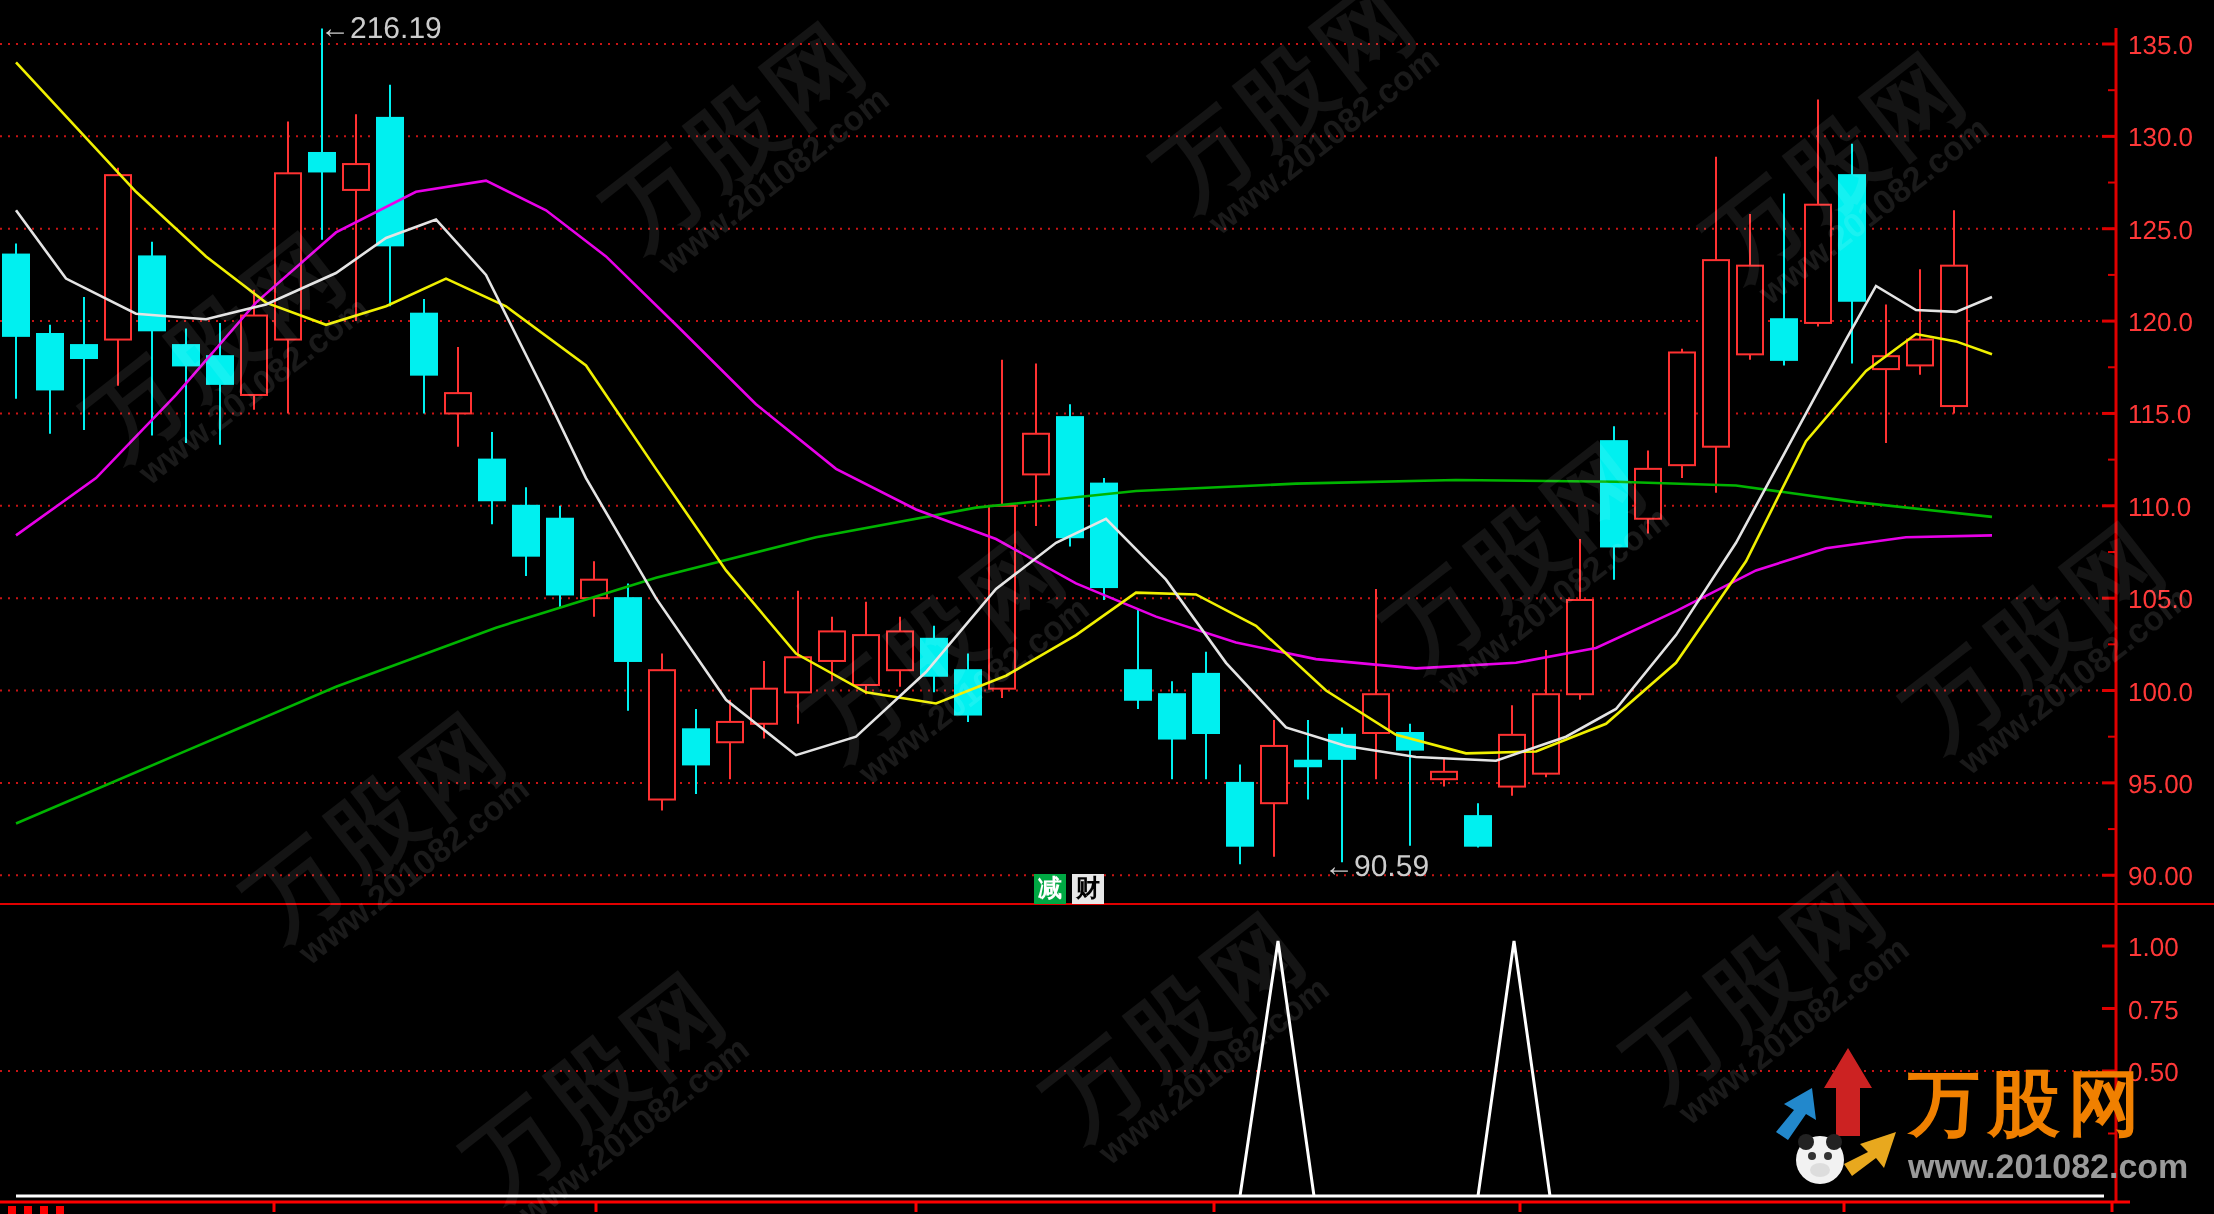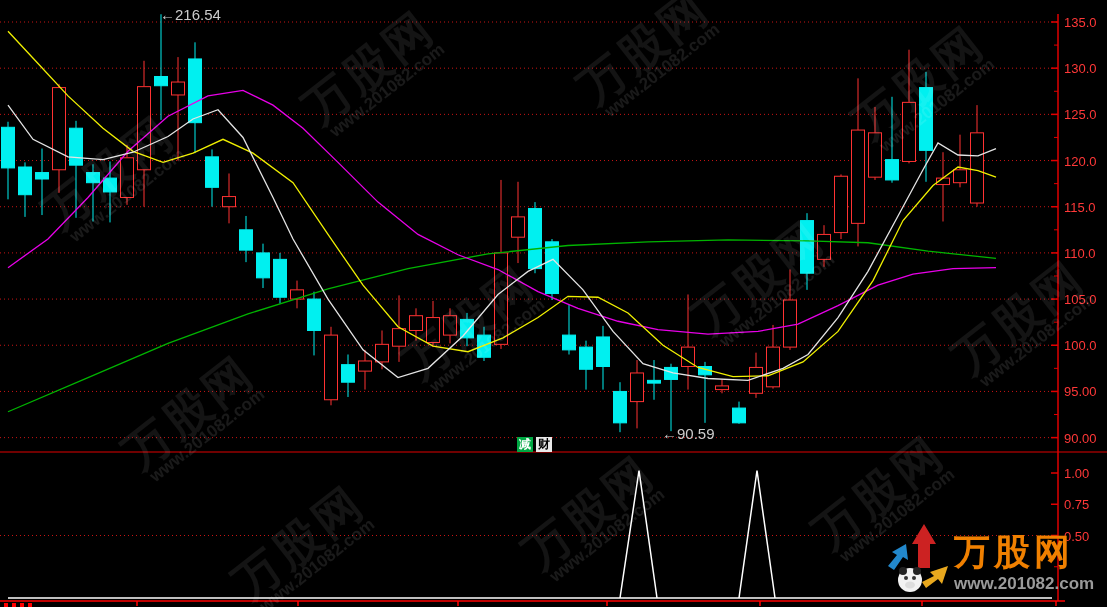--- a/index.html
+++ b/index.html
@@ -320,21 +320,21 @@
         <text x="1064" y="540.5" fill="#ff3838" font-size="13px">0.50</text>
         <line x1="1054" y1="566.75" x2="1058" y2="566.75" stroke="#e00000" stroke-width="1"></line>
         <rect x="4" y="603" width="4" height="4" fill="#ff0000"></rect>
         <rect x="12" y="603" width="4" height="4" fill="#ff0000"></rect>
         <rect x="20" y="603" width="4" height="4" fill="#ff0000"></rect>
         <rect x="28" y="603" width="4" height="4" fill="#ff0000"></rect>
       </svg></div>
 
 
 
-  <div id="anno-high" class="anno">←216.54</div>
+  <div id="anno-high" class="anno">←216.19</div>
   <div id="anno-low" class="anno">←90.59</div>
 
   <span id="chip-0" class="chip" style="background: rgb(0, 168, 67); color: rgb(255, 255, 255);">减</span>
   <span id="chip-1" class="chip" style="background: rgb(232, 232, 232); color: rgb(0, 0, 0);">财</span>
 
   <div id="logo">
     <svg width="70" height="80">
       <polygon points="30,22 42,2 54,22 48,22 48,46 36,46 36,22" fill="#cc2222"></polygon>
       <polygon points="10,30 24,22 26,38 21,35 12,48 6,44 15,33" fill="#2288cc"></polygon>
       <polygon points="48,50 66,44 60,62 56,57 44,66 40,60 52,54" fill="#e8a81e"></polygon>

